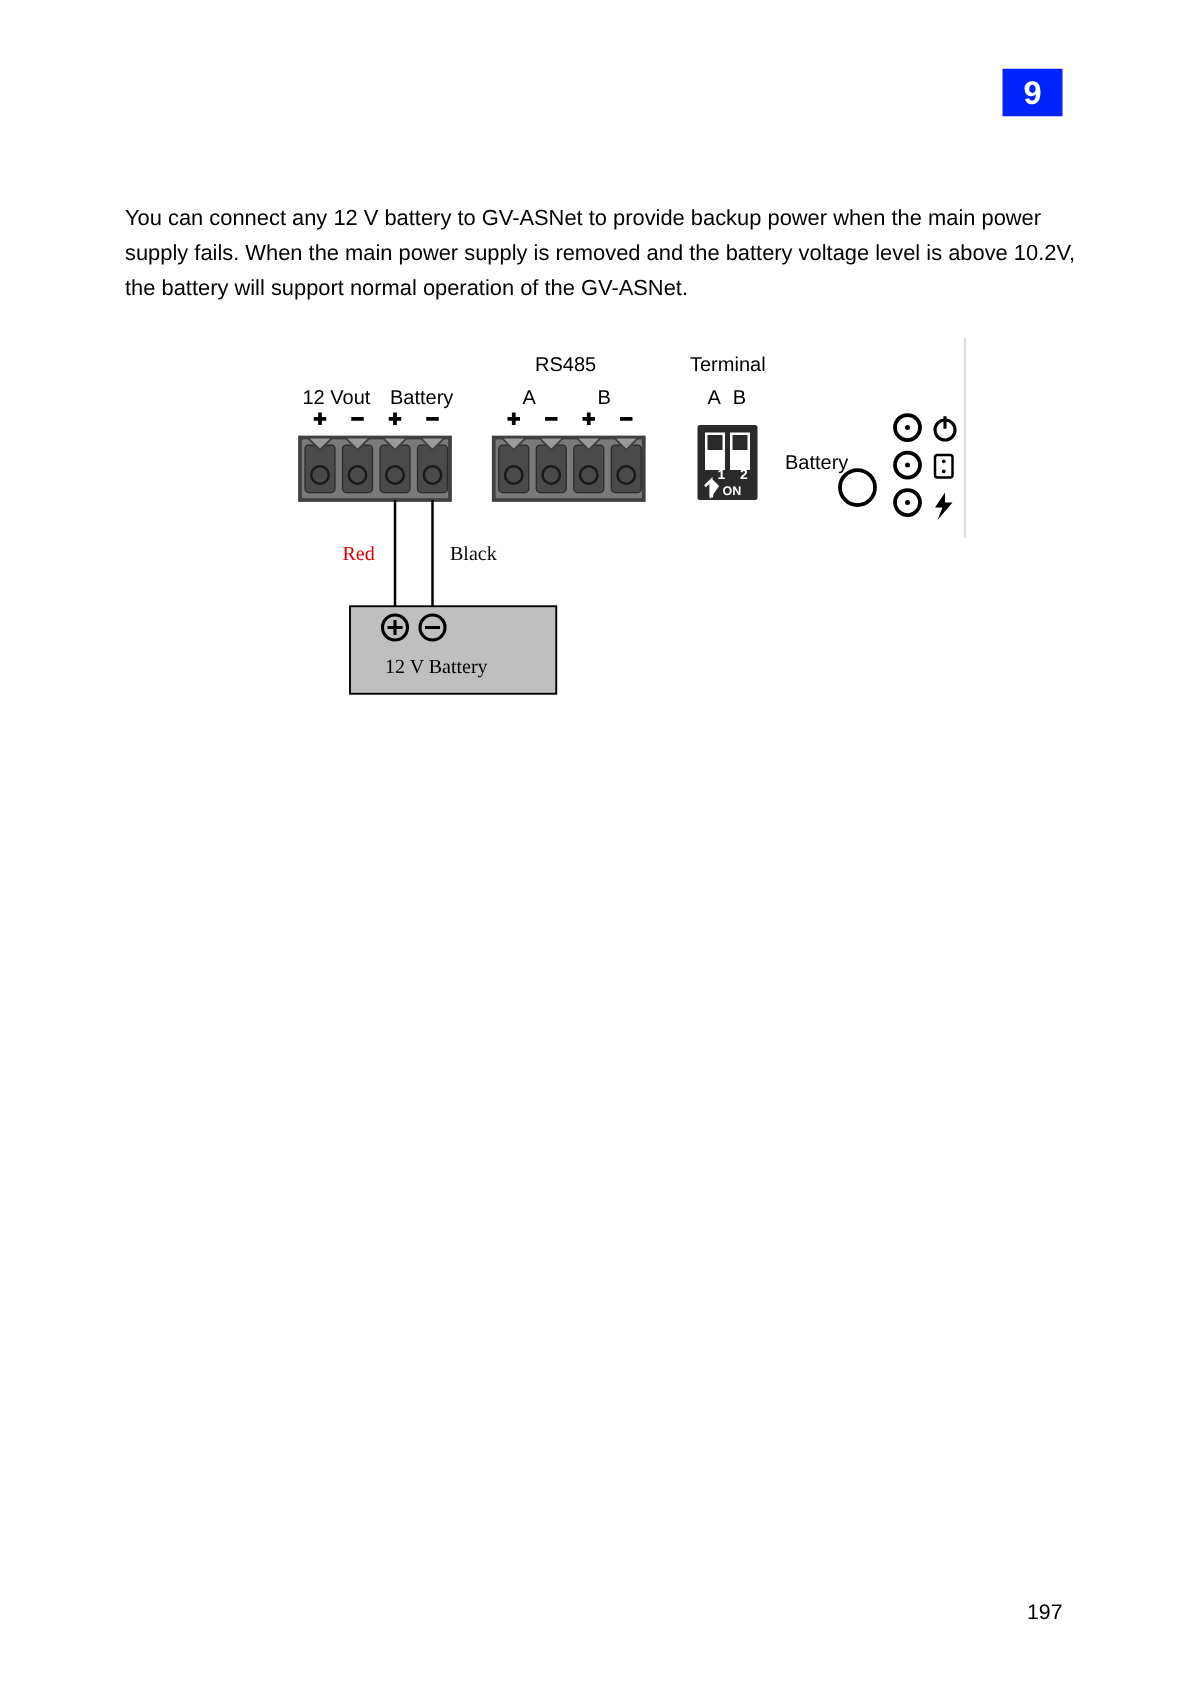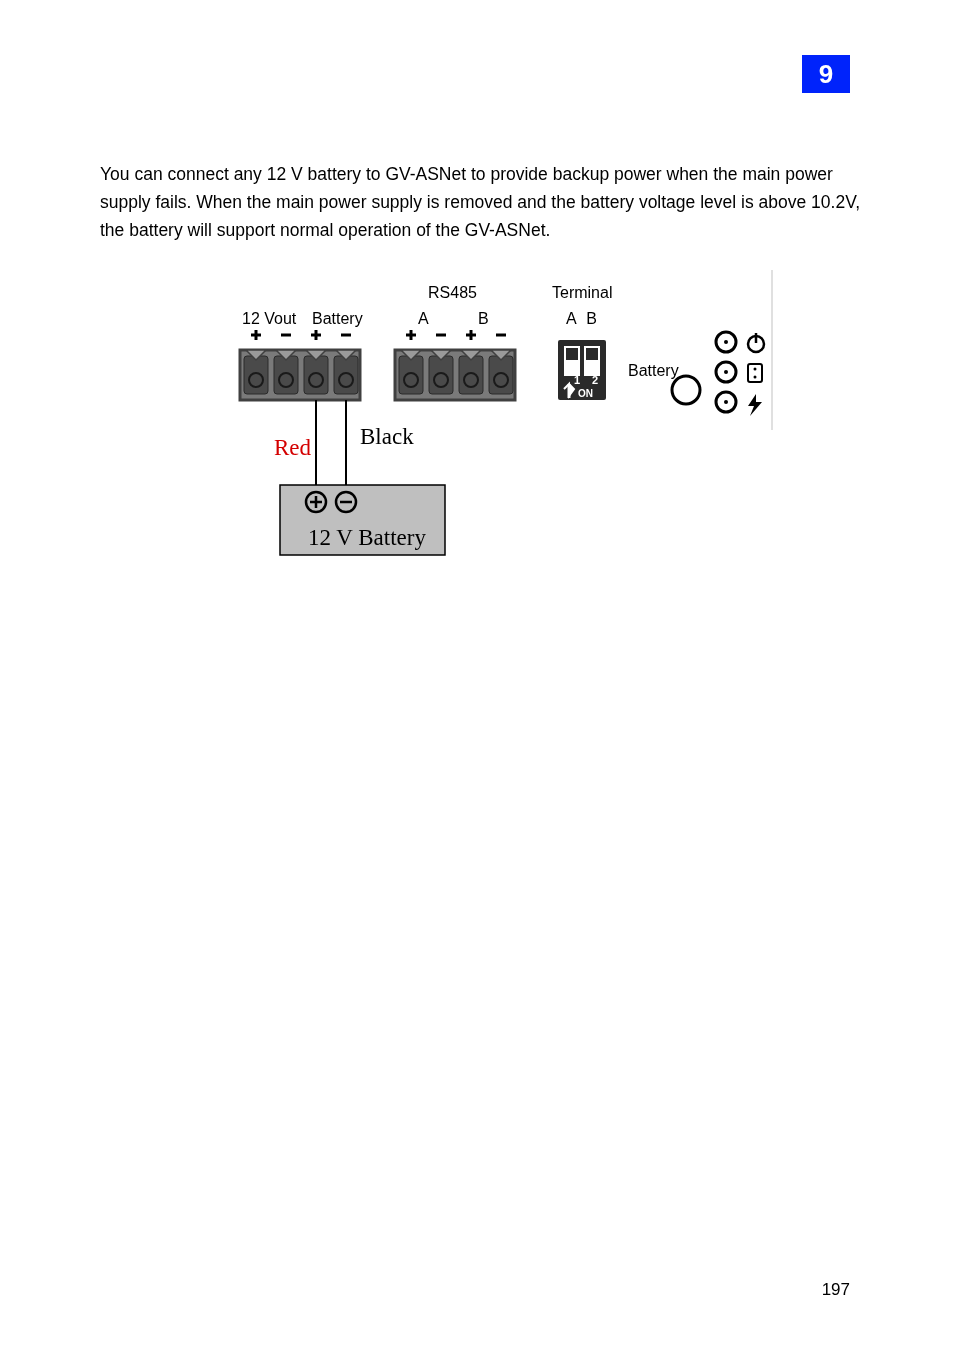--- a/index.html
+++ b/index.html
@@ -56,21 +56,21 @@
   
   .fig-label {
     position: absolute;
     font-size: 16px;
     color: #000;
     font-family: Arial, sans-serif;
     white-space: nowrap;
   }
   .fig-serif {
     font-family: "Times New Roman", Times, serif;
-    font-size: 23px;
+    font-size: 16px;
   }
   .red { color: #d40000; }
 </style>
 </head>
 <body>
 
 <div class="chapter-box">
   <span>9</span>
 </div>
 
@@ -206,17 +206,17 @@
   <span class="fig-label" style="left:198px; top:40px;">A</span>
   <span class="fig-label" style="left:258px; top:40px;">B</span>
   <span class="fig-label" style="left:332px; top:14px;text-align:center;">Terminal</span>
   <span class="fig-label" style="left:346px; top:40px; letter-spacing:3px;">A B</span>
   <span class="fig-label" style="left:354px; top:104px; color:#fff; font-size:11px; font-weight:bold;">1</span>
   <span class="fig-label" style="left:372px; top:104px; color:#fff; font-size:11px; font-weight:bold;">2</span>
   <span class="fig-label" style="left:358px; top:118px; color:#fff; font-size:10px; font-weight:bold;">ON</span>
   <span class="fig-label" style="left:408px; top:92px;">Battery</span>
 
   <span class="fig-label fig-serif red" style="left:54px; top:165px;">Red</span>
-  <span class="fig-label fig-serif" style="left:140px; top:154px;">Black</span>
+  <span class="fig-label fig-serif" style="left:140px; top:165px;">Black</span>
   <span class="fig-label fig-serif" style="left:88px; top:255px;">12 V Battery</span>
 </div>
 
 <div class="page-num">197</div>
 
 </body></html>

